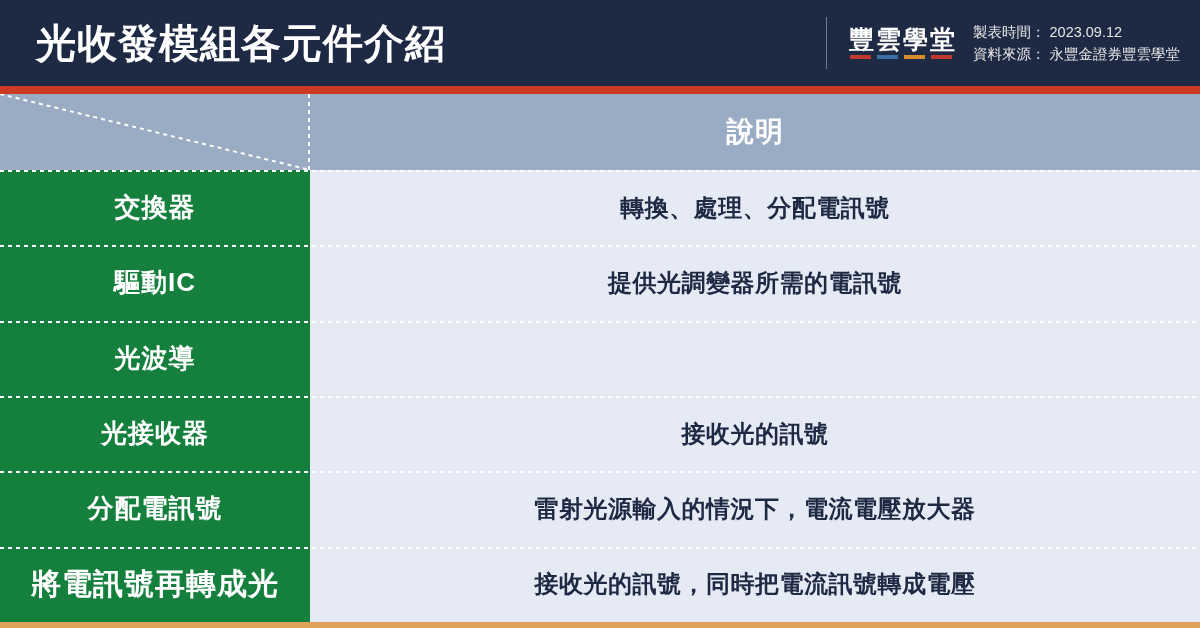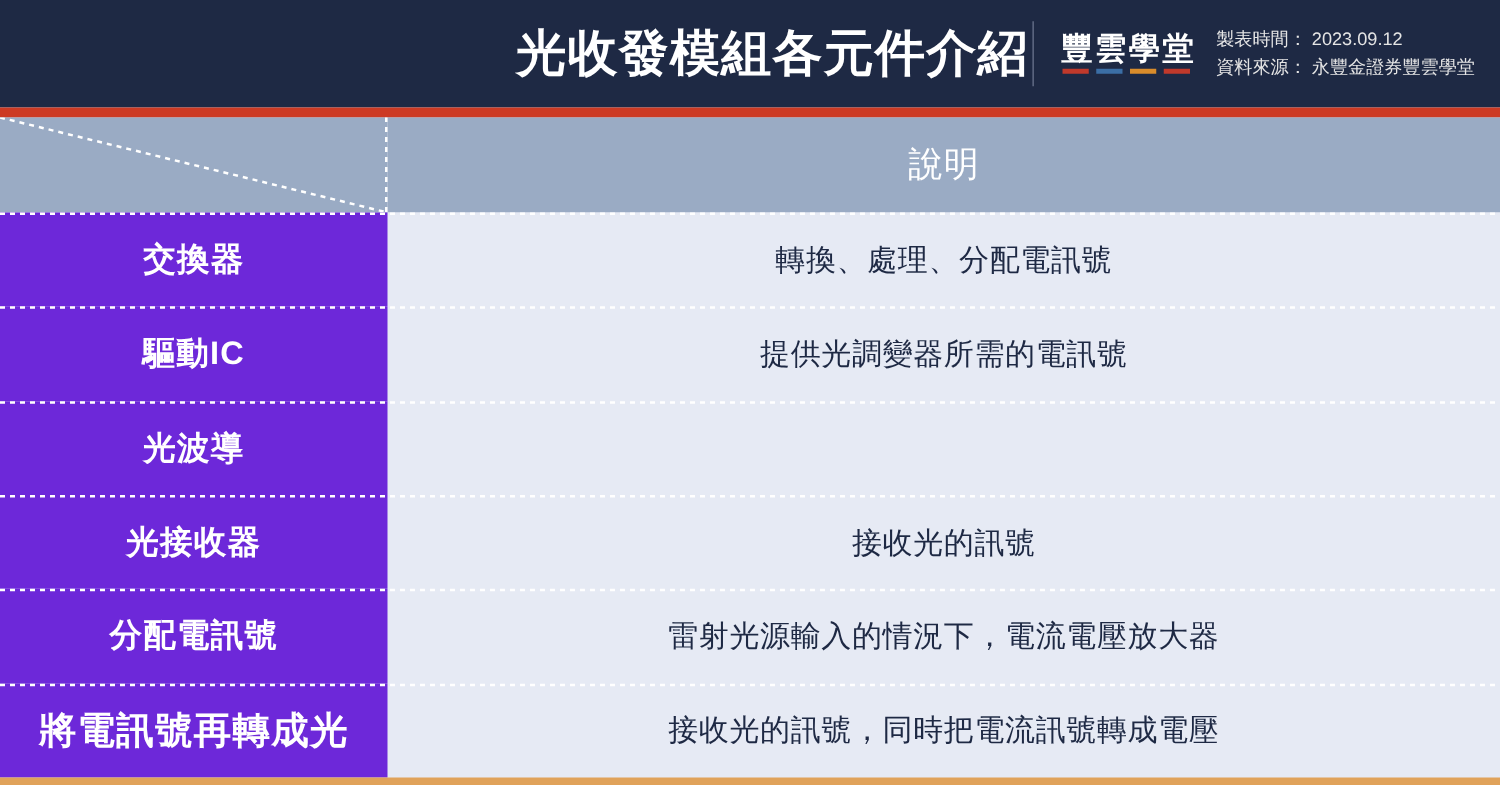--- a/index.html
+++ b/index.html
@@ -22,21 +22,20 @@
   .header {
     position: absolute;
     left: 0;
     top: 0;
     width: 1200px;
     height: 86px;
     background: #1e2944;
     display: flex;
     align-items: center;
     box-sizing: border-box;
-    justify-content: center;
   }
   .header-title {
     margin-left: 36px;
     color: #ffffff;
     font-size: 40px;
     font-weight: bold;
     letter-spacing: 1px;
     line-height: 1;
     white-space: nowrap;
   }
@@ -131,40 +130,40 @@
     background-image: repeating-linear-gradient(to right,
       #ffffff 0px, #ffffff 4px, transparent 4px, transparent 8px);
     z-index: 3;
   }
   .row.header-row {
     flex: 0 0 76px;
   }
   .cell-label {
     width: 310px;
     flex: 0 0 310px;
-    background: #6d28d9;
+    background: #15803d;
     color: #ffffff;
     display: flex;
     align-items: center;
     justify-content: center;
     font-size: 26px;
     font-weight: bold;
     letter-spacing: 1px;
     position: relative;
     box-sizing: border-box;
   }
   .cell-desc {
     flex: 1 1 auto;
     background: #e6eaf4;
     color: #1e2944;
     display: flex;
     align-items: center;
     justify-content: center;
     font-size: 24px;
-    font-weight: normal;
+    font-weight: bold;
     letter-spacing: 0.5px;
     box-sizing: border-box;
   }
   .header-row .cell-label {
     background: #9aabc4;
   }
   .header-row .cell-desc {
     background: #9aabc4;
     color: #ffffff;
     font-size: 28px;

